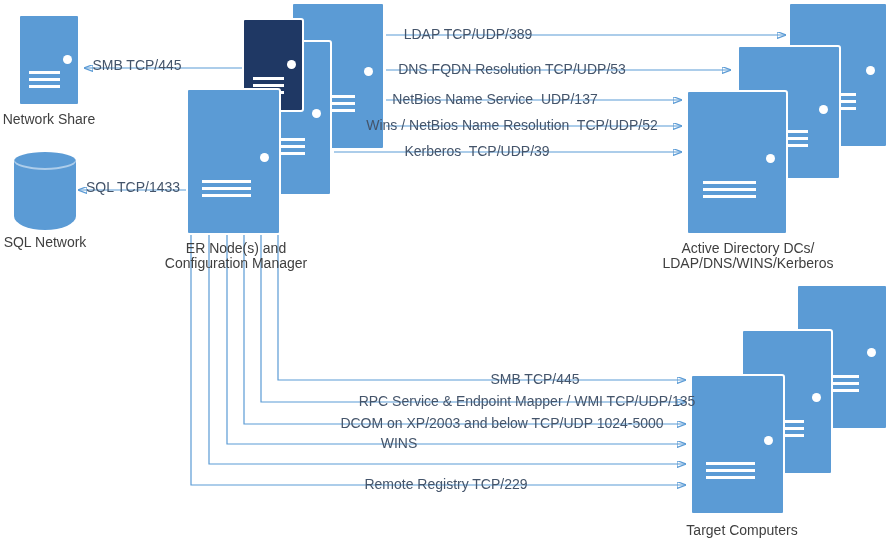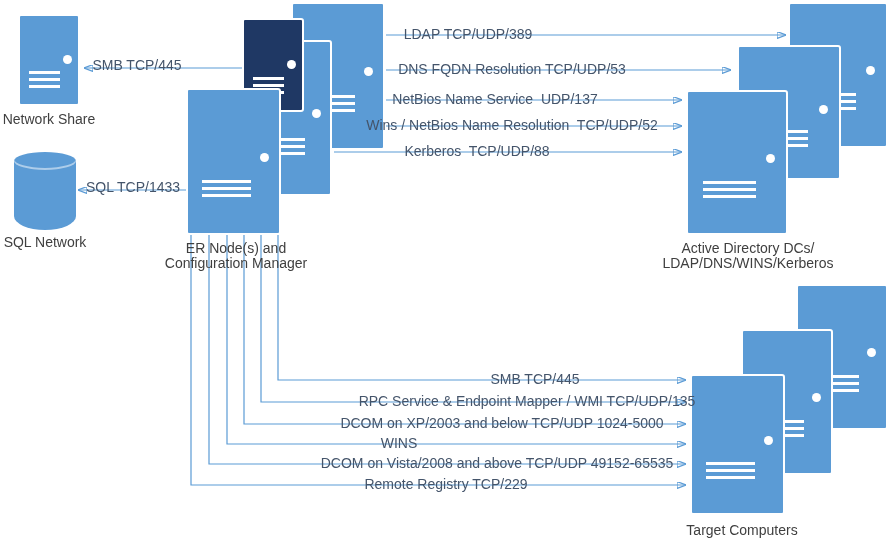--- a/index.html
+++ b/index.html
@@ -119,21 +119,20 @@
     <span>LDAP/DNS/WINS/Kerberos</span>
   </span>
   <span class="node-label" style="left:742px;top:523px">Target Computers</span>
 
   <span class="conn-label" style="left:137px;top:57px">SMB TCP/445</span>
   <span class="conn-label" style="left:133px;top:179px">SQL TCP/1433</span>
   <span class="conn-label" style="left:468px;top:26px">LDAP TCP/UDP/389</span>
   <span class="conn-label" style="left:512px;top:61px">DNS FQDN Resolution TCP/UDP/53</span>
   <span class="conn-label" style="left:495px;top:91px">NetBios Name Service  UDP/137</span>
   <span class="conn-label" style="left:512px;top:117px">Wins / NetBios Name Resolution  TCP/UDP/52</span>
-  <span class="conn-label" style="left:477px;top:143px">Kerberos  TCP/UDP/88</span>
+  <span class="conn-label" style="left:477px;top:143px">Kerberos  TCP/UDP/39</span>
   <span class="conn-label" style="left:535px;top:371px">SMB TCP/445</span>
   <span class="conn-label" style="left:527px;top:393px">RPC Service &amp; Endpoint Mapper / WMI TCP/UDP/135</span>
   <span class="conn-label" style="left:502px;top:415px">DCOM on XP/2003 and below TCP/UDP 1024-5000</span>
   <span class="conn-label" style="left:399px;top:435px">WINS</span>
-  <span class="conn-label" style="left:497px;top:455px">DCOM on Vista/2008 and above TCP/UDP 49152-65535</span>
   <span class="conn-label" style="left:446px;top:476px">Remote Registry TCP/229</span>
 
 </div>
 
 </body></html>

